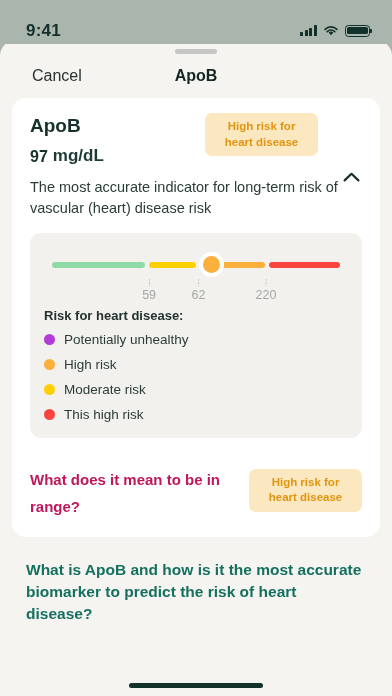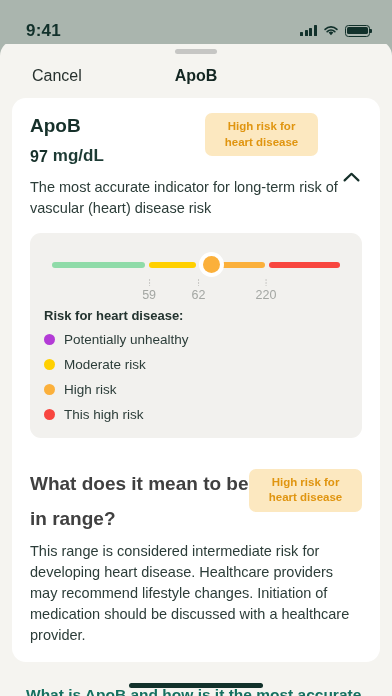--- a/index.html
+++ b/index.html
@@ -135,21 +135,21 @@
     margin-top:7px; font-size:13px; font-weight:bold; color:#23332f;
   }
   .legend{ margin-top:9px; display:flex; flex-direction:column; gap:10px; }
   .legend-row{ display:flex; align-items:center; gap:9px; }
   .legend-dot{ width:11px; height:11px; border-radius:50%; flex:none; }
   .legend-label{ font-size:13.5px; color:#2c3d39; }
 
   
   .meaning{ margin-top:17px; position:relative; }
   .meaning-title{
-    font-size:19px; font-weight:bold; color:#404040;
+    font-size:15px; font-weight:bold; color:#be185d;
     line-height:1.85; width:222px;margin-top:28px;
   }
   .badge2{
     position:absolute; top:3px; right:0;
     background:#fce8c0; color:#e09510;
     font-size:11.5px; font-weight:bold; line-height:1.35;
     text-align:center; border-radius:7px;
     padding:6px 10px; width:113px;
   }
   .meaning-body{
@@ -256,38 +256,37 @@
           </div>
 
         <div class="legend-title">Risk for heart disease:</div>
 
         <div class="legend">
             <div class="legend-row">
               <span class="legend-dot" style="background: rgb(179, 59, 214);"></span>
               <span class="legend-label">Potentially unhealthy</span>
             </div>
             <div class="legend-row">
+              <span class="legend-dot" style="background: rgb(251, 176, 59);"></span>
+              <span class="legend-label">High risk</span>
+            </div>
+            <div class="legend-row">
               <span class="legend-dot" style="background: rgb(255, 208, 0);"></span>
               <span class="legend-label">Moderate risk</span>
-            </div>
-            <div class="legend-row">
-              <span class="legend-dot" style="background: rgb(251, 176, 59);"></span>
-              <span class="legend-label">High risk</span>
             </div>
             <div class="legend-row">
               <span class="legend-dot" style="background: rgb(248, 70, 63);"></span>
               <span class="legend-label">This high risk</span>
             </div>
           </div>
       </div>
 
       <div class="meaning">
         <div class="meaning-title">What does it mean to be in range?</div>
         <div class="badge2" style="background: rgb(252, 232, 192); color: rgb(224, 149, 16);">High risk for heart disease</div>
-        <div class="meaning-body">This range is considered intermediate risk for developing heart disease. Healthcare providers may recommend lifestyle changes. Initiation of medication should be discussed with a healthcare provider.</div>
       </div>
 
     </div>
 
     <div class="question" style="color: rgb(21, 112, 96);">What is ApoB and how is it the most accurate biomarker to predict the risk of heart disease?</div>
 
   </div>
 </div>
 
 <div class="home-indicator"></div>

